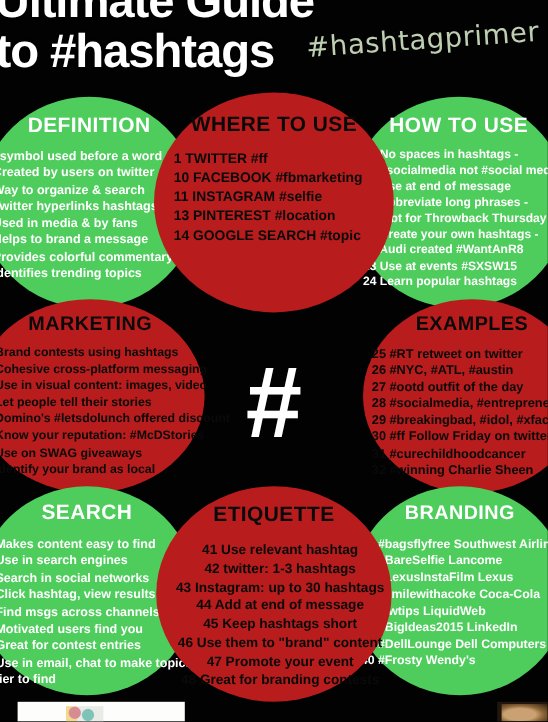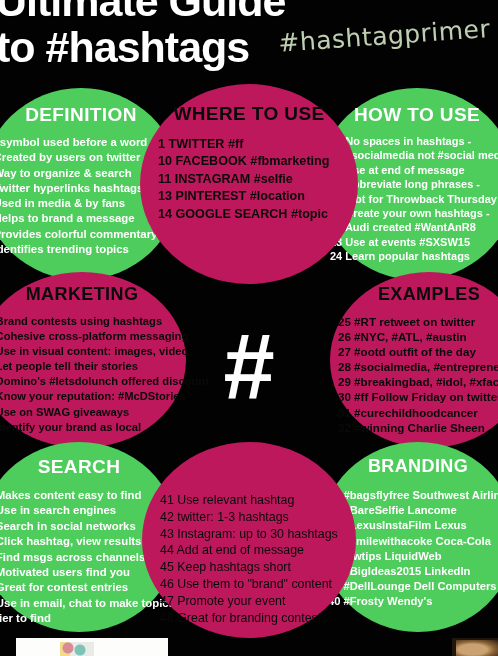--- a/index.html
+++ b/index.html
@@ -37,21 +37,21 @@
     position:absolute;left:0;right:0;text-align:center;
     font-weight:bold;letter-spacing:.4px;
   }
   .circle ul{
     list-style:none;margin:0;padding:0;position:absolute;
   }
   .circle li{white-space:nowrap;}
 
   
   .c-mid{background:#4ecd5c;}
-  .c-bright{background:#be185d;}
+  .c-bright{background:#b91c1c;}
   .txt-white{color:#ffffff;}
   .txt-black{color:#0a0a0a;}
 
   
   #c-definition{
     left:-18px;top:88px;width:198px;height:192px;
     z-index:3;
   }
   #c-definition .ctitle{top:16px;font-size:19px;}
   #c-definition ul{left:2px;top:47px;font-size:11.4px;line-height:15.3px;font-weight:bold;}
@@ -92,21 +92,21 @@
   }
   #c-search .ctitle{top:14px;font-size:19px;}
   #c-search ul{left:0px;top:46px;font-size:11.4px;line-height:15.4px;font-weight:bold;}
   #c-search li.wrap{white-space:normal;}
 
   #c-etiquette{
     left:142px;top:442px;width:214px;height:196px;
     z-index:4;
   }
   #c-etiquette .ctitle{top:16px;font-size:19px;}
-  #c-etiquette ul{left:18px;top:50px;font-size:12.4px;line-height:16.8px;font-weight:normal;}
+  #c-etiquette ul{left:18px;top:50px;font-size:12.4px;line-height:16.8px;font-weight:bold;text-align:center;}
 
   #c-branding{
     left:320px;top:442px;width:196px;height:190px;
     z-index:3;
   }
   #c-branding .ctitle{top:14px;font-size:18px;}
   #c-branding ul{left:8px;top:46px;font-size:11.2px;line-height:15.2px;font-weight:bold;}
 
   
   #hash-center{
@@ -217,20 +217,21 @@
       <li>51 Search in social networks</li>
       <li>52 Click hashtag, view results</li>
       <li>53 Find msgs across channels</li>
       <li>54 Motivated users find you</li>
       <li>55 Great for contest entries</li>
       <li class="wrap">56 Use in email, chat to make topics easier to find</li>
     </ul>
   </div>
 
   <div class="circle c-bright" id="c-etiquette">
+    <div class="ctitle txt-black">ETIQUETTE</div>
     <ul class="txt-black">
       <li>41 Use relevant hashtag</li>
       <li>42 twitter: 1-3 hashtags</li>
       <li>43 Instagram: up to 30 hashtags</li>
       <li>44 Add at end of message</li>
       <li>45 Keep hashtags short</li>
       <li>46 Use them to "brand" content</li>
       <li>47 Promote your event</li>
       <li>48 Great for branding contests</li>
     </ul>

